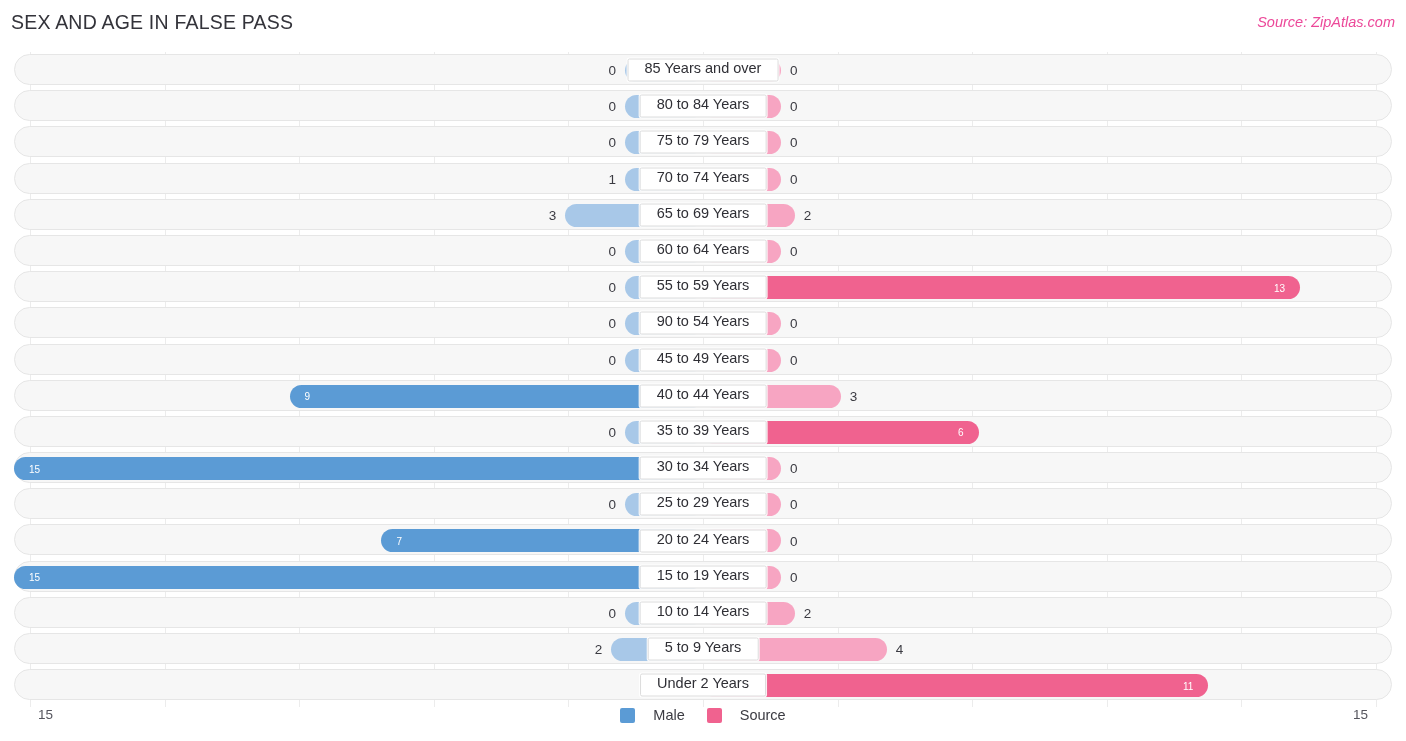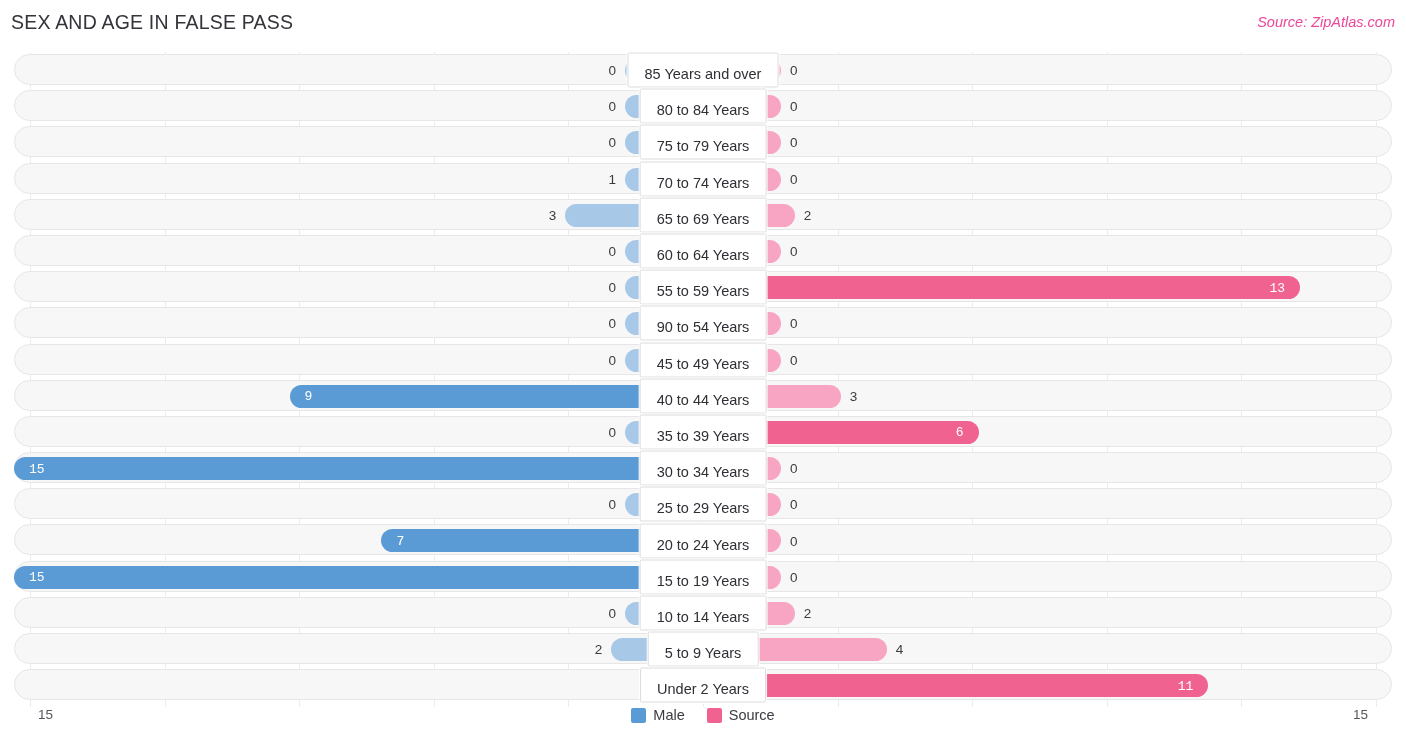--- a/index.html
+++ b/index.html
@@ -93,24 +93,23 @@
   .bar.male {
     right: 50%;
   }
   .bar.female {
     left: 50%;
   }
   .bar .inval {
     position: absolute;
     top: 50%;
     transform: translateY(-50%);
-    font-size: 13px;
+    font-size: 10px;
     color: #ffffff;
     white-space: nowrap;
-    font-family: Liberation Mono, monospace;
   }
   .bar.male .inval  { left: 15px; }
   .bar.female .inval{ right: 15px; }
 
   .outval {
     position: absolute;
     top: 50%;
     transform: translateY(-50%);
     font-size: 13.5px;
     color: #3b3b42;
@@ -121,21 +120,21 @@
 
   
   .pill {
     position: absolute;
     left: 50%;
     top: 50%;
     transform: translate(-50%, -50%);
     background: #ffffff;
     border: 1px solid #dcdcdc;
     border-radius: 2px;
-    padding: 12px 16px 5px 16px;
+    padding: 0 16px 5px 16px;
     font-size: 14.5px;
     color: #2f2f35;
     white-space: nowrap;
     box-shadow: 0 0 0 1px rgba(255,255,255,.9);
     z-index: 5;
   }
 
   
   .footer {
     position: absolute;
@@ -156,21 +155,21 @@
     left: 0; top: 6px;
     width: 1406px;
     display: flex;
     justify-content: center;
     align-items: center;
     gap: 22px;
   }
   .legend-item {
     display: flex;
     align-items: center;
-    gap: 7px;
+    gap: 18px;
   }
   .swatch {
     width: 15px; height: 15px;
     border-radius: 2px;
     display: inline-block;
   }
   .legend-label {
     font-size: 14.5px;
     color: #3b3b42;
   }

